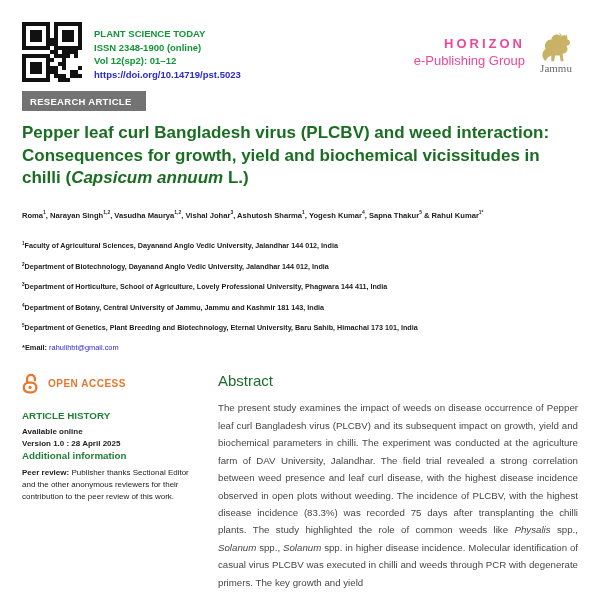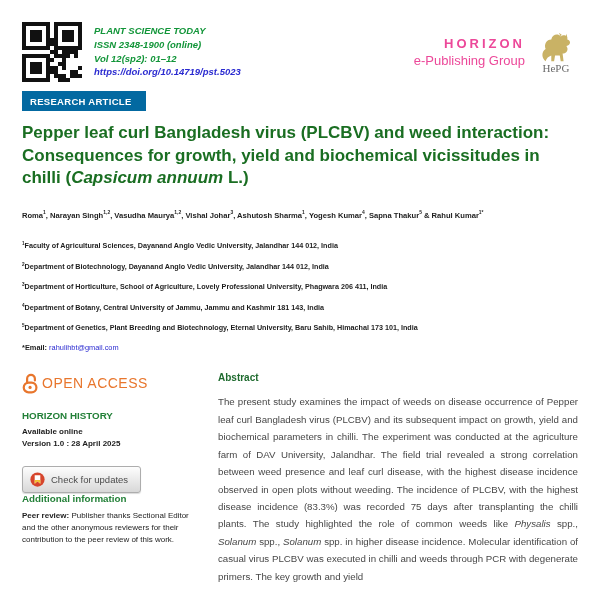--- a/index.html
+++ b/index.html
@@ -5,69 +5,69 @@
   * { margin:0; padding:0; box-sizing:border-box; }
   html,body { background:#888; }
   .page {
     width:600px; height:600px; margin:0 auto; background:#fff;
     overflow:hidden; padding:22px 22px 0 22px;
     font-family:"Liberation Sans","DejaVu Sans",sans-serif;
     color:#222;
   }
   
   .header { display:flex; justify-content:space-between; align-items:flex-start; }
-  .header-left { display:flex; align-items:flex-start;font-style:italic; }
+  .header-left { display:flex; align-items:flex-end; }
   .qr { width:60px; height:60px; flex:0 0 auto; }
   .journal-meta { margin-left:12px; padding-top:2px; }
   .journal-meta div { font-size:9.5px; font-weight:bold; line-height:1.45; color:#129539; }
   .journal-doi { color:#2a2ad0 !important; cursor:pointer; }
   .header-right { display:flex; align-items:flex-start; padding-top:8px; }
   .publisher-text { text-align:right; color:#ec4899; padding-top:6px; }
   .publisher-line1 { font-size:13px; font-weight:bold; letter-spacing:3px; }
   .publisher-line2 { font-size:13px; font-weight:normal; margin-top:2px; }
   .logo-block { margin-left:9px; text-align:center; width:44px; }
   .logo-block svg { display:block; margin:0 auto; }
   .logo-caption { font-family:"Liberation Serif","DejaVu Serif",serif; font-size:11px; color:#6a6a6a; margin-top:-2px; }
   
   .badge {
-    display:inline-block; margin-top:9px; background:#0369a1; color:#fff;
+    display:inline-block; margin-top:9px; background:#737373; color:#fff;
     font-size:9.5px; font-weight:bold; letter-spacing:.3px; padding:5px 14px 4px 8px;
   }
   .title {
     margin-top:11px; width:552px; color:#1a6e22; font-weight:bold;
     font-size:17px; line-height:1.33;
   }
   
   .authors { margin-top:20px; font-size:7.6px; font-weight:bold; color:#1d1d1d; }
   .affiliations { margin-top:22px; }
   .affiliation { font-size:7.2px; font-weight:600; color:#1d1d1d; margin-bottom:11px; }
   sup { font-size:65%; }
   .email-line { margin-top:10px; font-size:7.4px; font-weight:bold; color:#1d1d1d; }
   .email-link { color:#2a2ad0; font-weight:400; cursor:pointer; }
   
   .columns { display:flex; margin-top:20px; }
   .col-left { width:196px; flex:0 0 auto; padding-right:14px; }
   .col-right { flex:1; }
   
   .oa-row { display:flex; align-items:center; }
-  .oa-label { margin-left:3px; color:#e8762d; font-weight:normal; font-size:14px; letter-spacing:.5px; }
+  .oa-label { margin-left:9px; color:#e8762d; font-weight:bold; font-size:10px; letter-spacing:.5px; }
   .section-heading { color:#238038; font-weight:bold; font-size:9.8px; margin-top:16px; }
   .history-line { font-size:8px; font-weight:600; color:#1d1d1d; line-height:1.5; }
   .history-gap { height:5px; }
   .check-btn {
     margin-top:16px; display:inline-flex; align-items:center;
     background:linear-gradient(#fdfdfd,#d8d8d8); border:1px solid #adadad;
     border-radius:3px; padding:5px 12px 5px 7px; cursor:pointer;
     box-shadow:0 1px 1px rgba(0,0,0,.15);
   }
   .check-btn span { font-size:9.5px; color:#4b4b4b; margin-left:6px; }
   .addinfo-heading { margin-top:0; }
   .peer-review { margin-top:6px; font-size:8px; color:#1d1d1d; line-height:1.45; font-weight:500; }
   
-  .abstract-heading { color:#1f6b2f; font-weight:bold; font-size:10px; }
+  .abstract-heading { color:#1f6b2f; font-weight:normal; font-size:15px; }
   .abstract-body {
     margin-top:10px; font-size:9.7px; line-height:1.8; text-align:justify;
     color:#474747;
   }
 </style>
 </head>
 <body>
 
 <div class="page">
 
@@ -129,39 +129,39 @@
     <div class="header-right">
       <div class="publisher-text">
         <div class="publisher-line1">HORIZON</div>
         <div class="publisher-line2">e-Publishing Group</div>
       </div>
       <div class="logo-block">
         <svg width="38" height="34" viewBox="0 0 40 36">
           <path d="M9 33 C5 30 4 23 9 20 C7 15 10 10 15 10 C16 5 22 3 25 7 C28 4 33 6 32 10 C36 11 36 16 31 17 C34 21 31 25 27 25 L28 33 L25 33 L24 27 L19 27 L18 33 L15 33 L15 27 C12 28 10 30 9 33 Z" fill="#c9b265"></path>
           <path d="M25 7 L23 3 L26 5 Z M30 8 L31 4 L32 8 Z" fill="#c9b265"></path>
         </svg>
-        <div class="logo-caption">HePG</div>
+        <div class="logo-caption">Jammu</div>
       </div>
     </div>
   </div>
 
   
   <div class="badge">RESEARCH ARTICLE</div>
 
   
   <h1 class="title"><span>Pepper leaf curl Bangladesh virus (PLCBV) and weed interaction: Consequences for growth, yield and biochemical vicissitudes in chilli (</span><span style="font-style: italic;">Capsicum annuum</span><span> L.)</span></h1>
 
   
   <div class="authors"><span>Roma</span><sup>1</sup><span>, Narayan Singh</span><sup>1,2</sup><span>, Vasudha Maurya</span><sup>1,2</sup><span>, Vishal Johar</span><sup>3</sup><span>, Ashutosh Sharma</span><sup>1</sup><span>, Yogesh Kumar</span><sup>4</sup><span>, Sapna Thakur</span><sup>5</sup><span> &amp; Rahul Kumar</span><sup>1*</sup></div>
 
   
   <div class="affiliations">
     <div class="affiliation"><sup>1</sup><span>Faculty of Agricultural Sciences, Dayanand Anglo Vedic University, Jalandhar 144 012, India</span></div>
     <div class="affiliation"><sup>2</sup><span>Department of Biotechnology, Dayanand Anglo Vedic University, Jalandhar 144 012, India</span></div>
-    <div class="affiliation"><sup>3</sup><span>Department of Horticulture, School of Agriculture, Lovely Professional University, Phagwara 206 411, India</span></div>
+    <div class="affiliation"><sup>3</sup><span>Department of Horticulture, School of Agriculture, Lovely Professional University, Phagwara 144 411, India</span></div>
     <div class="affiliation"><sup>4</sup><span>Department of Botany, Central University of Jammu, Jammu and Kashmir 181 143, India</span></div>
     <div class="affiliation"><sup>5</sup><span>Department of Genetics, Plant Breeding and Biotechnology, Eternal University, Baru Sahib, Himachal 173 101, India</span></div>
   </div>
 
   
   <div class="email-line">
     <span>*Email: </span><span class="email-link">rahulihbt@gmail.com</span>
   </div>
 
   
@@ -170,33 +170,25 @@
     <div class="col-left">
       <div class="oa-row">
         <svg width="17" height="22" viewBox="0 0 20 26">
           <path d="M6 13 V8 a4.6 4.6 0 0 1 9.2 0 V10" fill="none" stroke="#e8762d" stroke-width="2.6" stroke-linecap="round"></path>
           <rect x="2" y="12.5" width="15" height="11.5" rx="5.7" fill="none" stroke="#e8762d" stroke-width="2.6"></rect>
           <circle cx="9.5" cy="18.2" r="1.9" fill="#e8762d"></circle>
         </svg>
         <span class="oa-label">OPEN ACCESS</span>
       </div>
 
-      <div class="section-heading">HORIZON HISTORY</div>
+      <div class="section-heading">ARTICLE HISTORY</div>
       <div class="history-gap"></div>
       <div class="history-line">Available online</div>
       <div class="history-line">Version 1.0 : 28 April 2025</div>
 
-      <div class="check-btn">
-        <svg width="15" height="15" viewBox="0 0 16 16">
-          <circle cx="8" cy="8" r="7.6" fill="#d6452c"></circle>
-          <path d="M5 3.5 h6 v9 l-3 -2.6 l-3 2.6 Z" fill="#ffffff"></path>
-          <path d="M5 8.5 h6 v4 l-3 -2.6 l-3 2.6 Z" fill="#f3c12e"></path>
-        </svg>
-        <span>Check for updates</span>
-      </div>
 
       <div class="section-heading addinfo-heading">Additional information</div>
       <div class="peer-review"><span style="font-weight: bold;">Peer review: </span><span>Publisher thanks Sectional Editor and the other anonymous reviewers for their contribution to the peer review of this work.</span></div>
     </div>
 
     <div class="col-right">
       <div class="abstract-heading">Abstract</div>
       <div class="abstract-body"><span>The present study examines the impact of weeds on disease occurrence of Pepper leaf curl Bangladesh virus (PLCBV) and its subsequent impact on growth, yield and biochemical parameters in chilli. The experiment was conducted at the agriculture farm of DAV University, Jalandhar. The field trial revealed a strong correlation between weed presence and leaf curl disease, with the highest disease incidence observed in open plots without weeding. The incidence of PLCBV, with the highest disease incidence (83.3%) was recorded 75 days after transplanting the chilli plants. The study highlighted the role of common weeds like </span><span style="font-style: italic;">Physalis</span><span> spp., </span><span style="font-style: italic;">Solanum</span><span> spp., </span><span style="font-style: italic;">Solanum</span><span> spp. in higher disease incidence. Molecular identification of casual virus PLCBV was executed in chilli and weeds through PCR with degenerate primers. The key growth and yield</span></div>
     </div>
 

